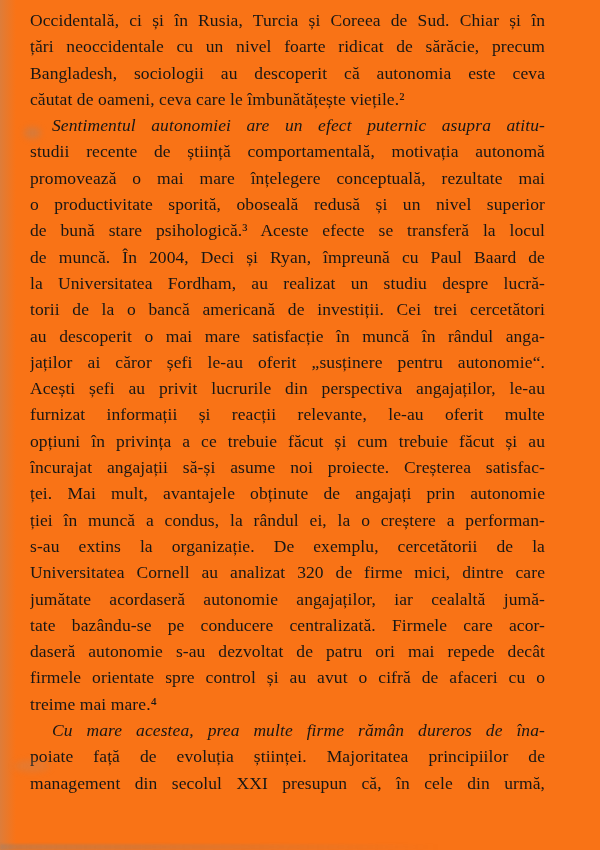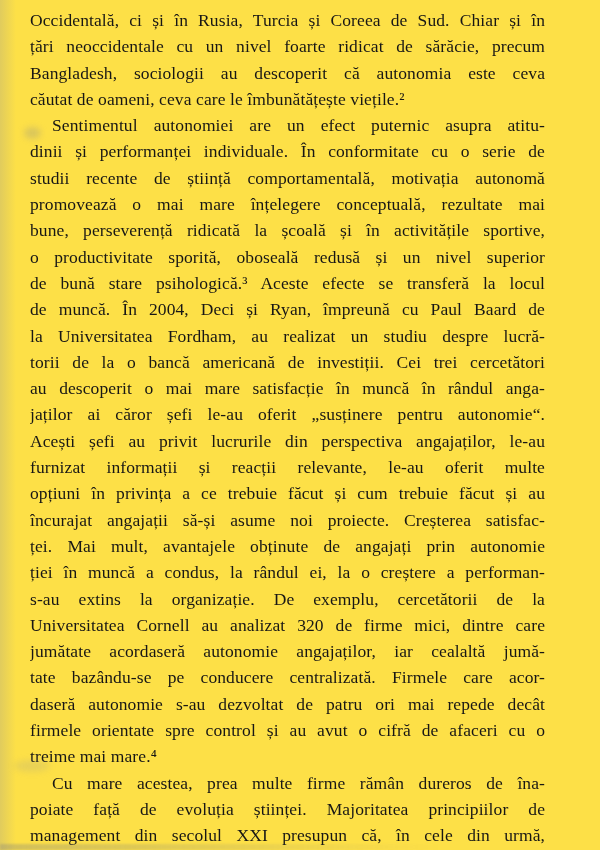--- a/index.html
+++ b/index.html
@@ -4,21 +4,21 @@
 <style>
   html, body {
     margin: 0;
     padding: 0;
     background: #ffffff;
   }
   .page {
     position: relative;
     width: 600px;
     height: 850px;
-    background: #fde047;
+    background: #f97316;
     overflow: hidden;
     font-family: "Liberation Serif", "DejaVu Serif", serif;
   }
   .gutter-shadow {
     position: absolute;
     left: 0;
     top: 0;
     width: 16px;
     height: 100%;
     background: linear-gradient(to right, rgba(150,150,150,0.28), rgba(150,150,150,0));
@@ -36,20 +36,21 @@
   .line {
     height: 26.3px;
     line-height: 26.3px;
     text-align: justify;
     text-align-last: justify;
     overflow: hidden;
     white-space: nowrap;
   }
   .line.indent {
     text-indent: 22px;
+    font-style: italic;
   }
   .line.para-end {
     text-align-last: left;
   }
   .smudge {
     position: absolute;
     border-radius: 50%;
     filter: blur(3px);
     pointer-events: none;
   }
@@ -82,24 +83,22 @@
 <body>
 
 <div class="page">
   <div class="gutter-shadow"></div>
   <div class="text-block" id="text-block">
       <div class="line">Occidentală, ci și în Rusia, Turcia și Coreea de Sud. Chiar și în</div>
       <div class="line">țări neoccidentale cu un nivel foarte ridicat de sărăcie, precum</div>
       <div class="line">Bangladesh, sociologii au descoperit că autonomia este ceva</div>
       <div class="line para-end">căutat de oameni, ceva care le îmbunătățește viețile.²</div>
       <div class="line indent">Sentimentul autonomiei are un efect puternic asupra atitu-</div>
-      <div class="line">dinii și performanței individuale. În conformitate cu o serie de</div>
       <div class="line">studii recente de știință comportamentală, motivația autonomă</div>
       <div class="line">promovează o mai mare înțelegere conceptuală, rezultate mai</div>
-      <div class="line">bune, perseverență ridicată la școală și în activitățile sportive,</div>
       <div class="line">o productivitate sporită, oboseală redusă și un nivel superior</div>
       <div class="line">de bună stare psihologică.³ Aceste efecte se transferă la locul</div>
       <div class="line">de muncă. În 2004, Deci și Ryan, împreună cu Paul Baard de</div>
       <div class="line">la Universitatea Fordham, au realizat un studiu despre lucră-</div>
       <div class="line">torii de la o bancă americană de investiții. Cei trei cercetători</div>
       <div class="line">au descoperit o mai mare satisfacție în muncă în rândul anga-</div>
       <div class="line">jaților ai căror șefi le-au oferit „susținere pentru autonomie“.</div>
       <div class="line">Acești șefi au privit lucrurile din perspectiva angajaților, le-au</div>
       <div class="line">furnizat informații și reacții relevante, le-au oferit multe</div>
       <div class="line">opțiuni în privința a ce trebuie făcut și cum trebuie făcut și au</div>

